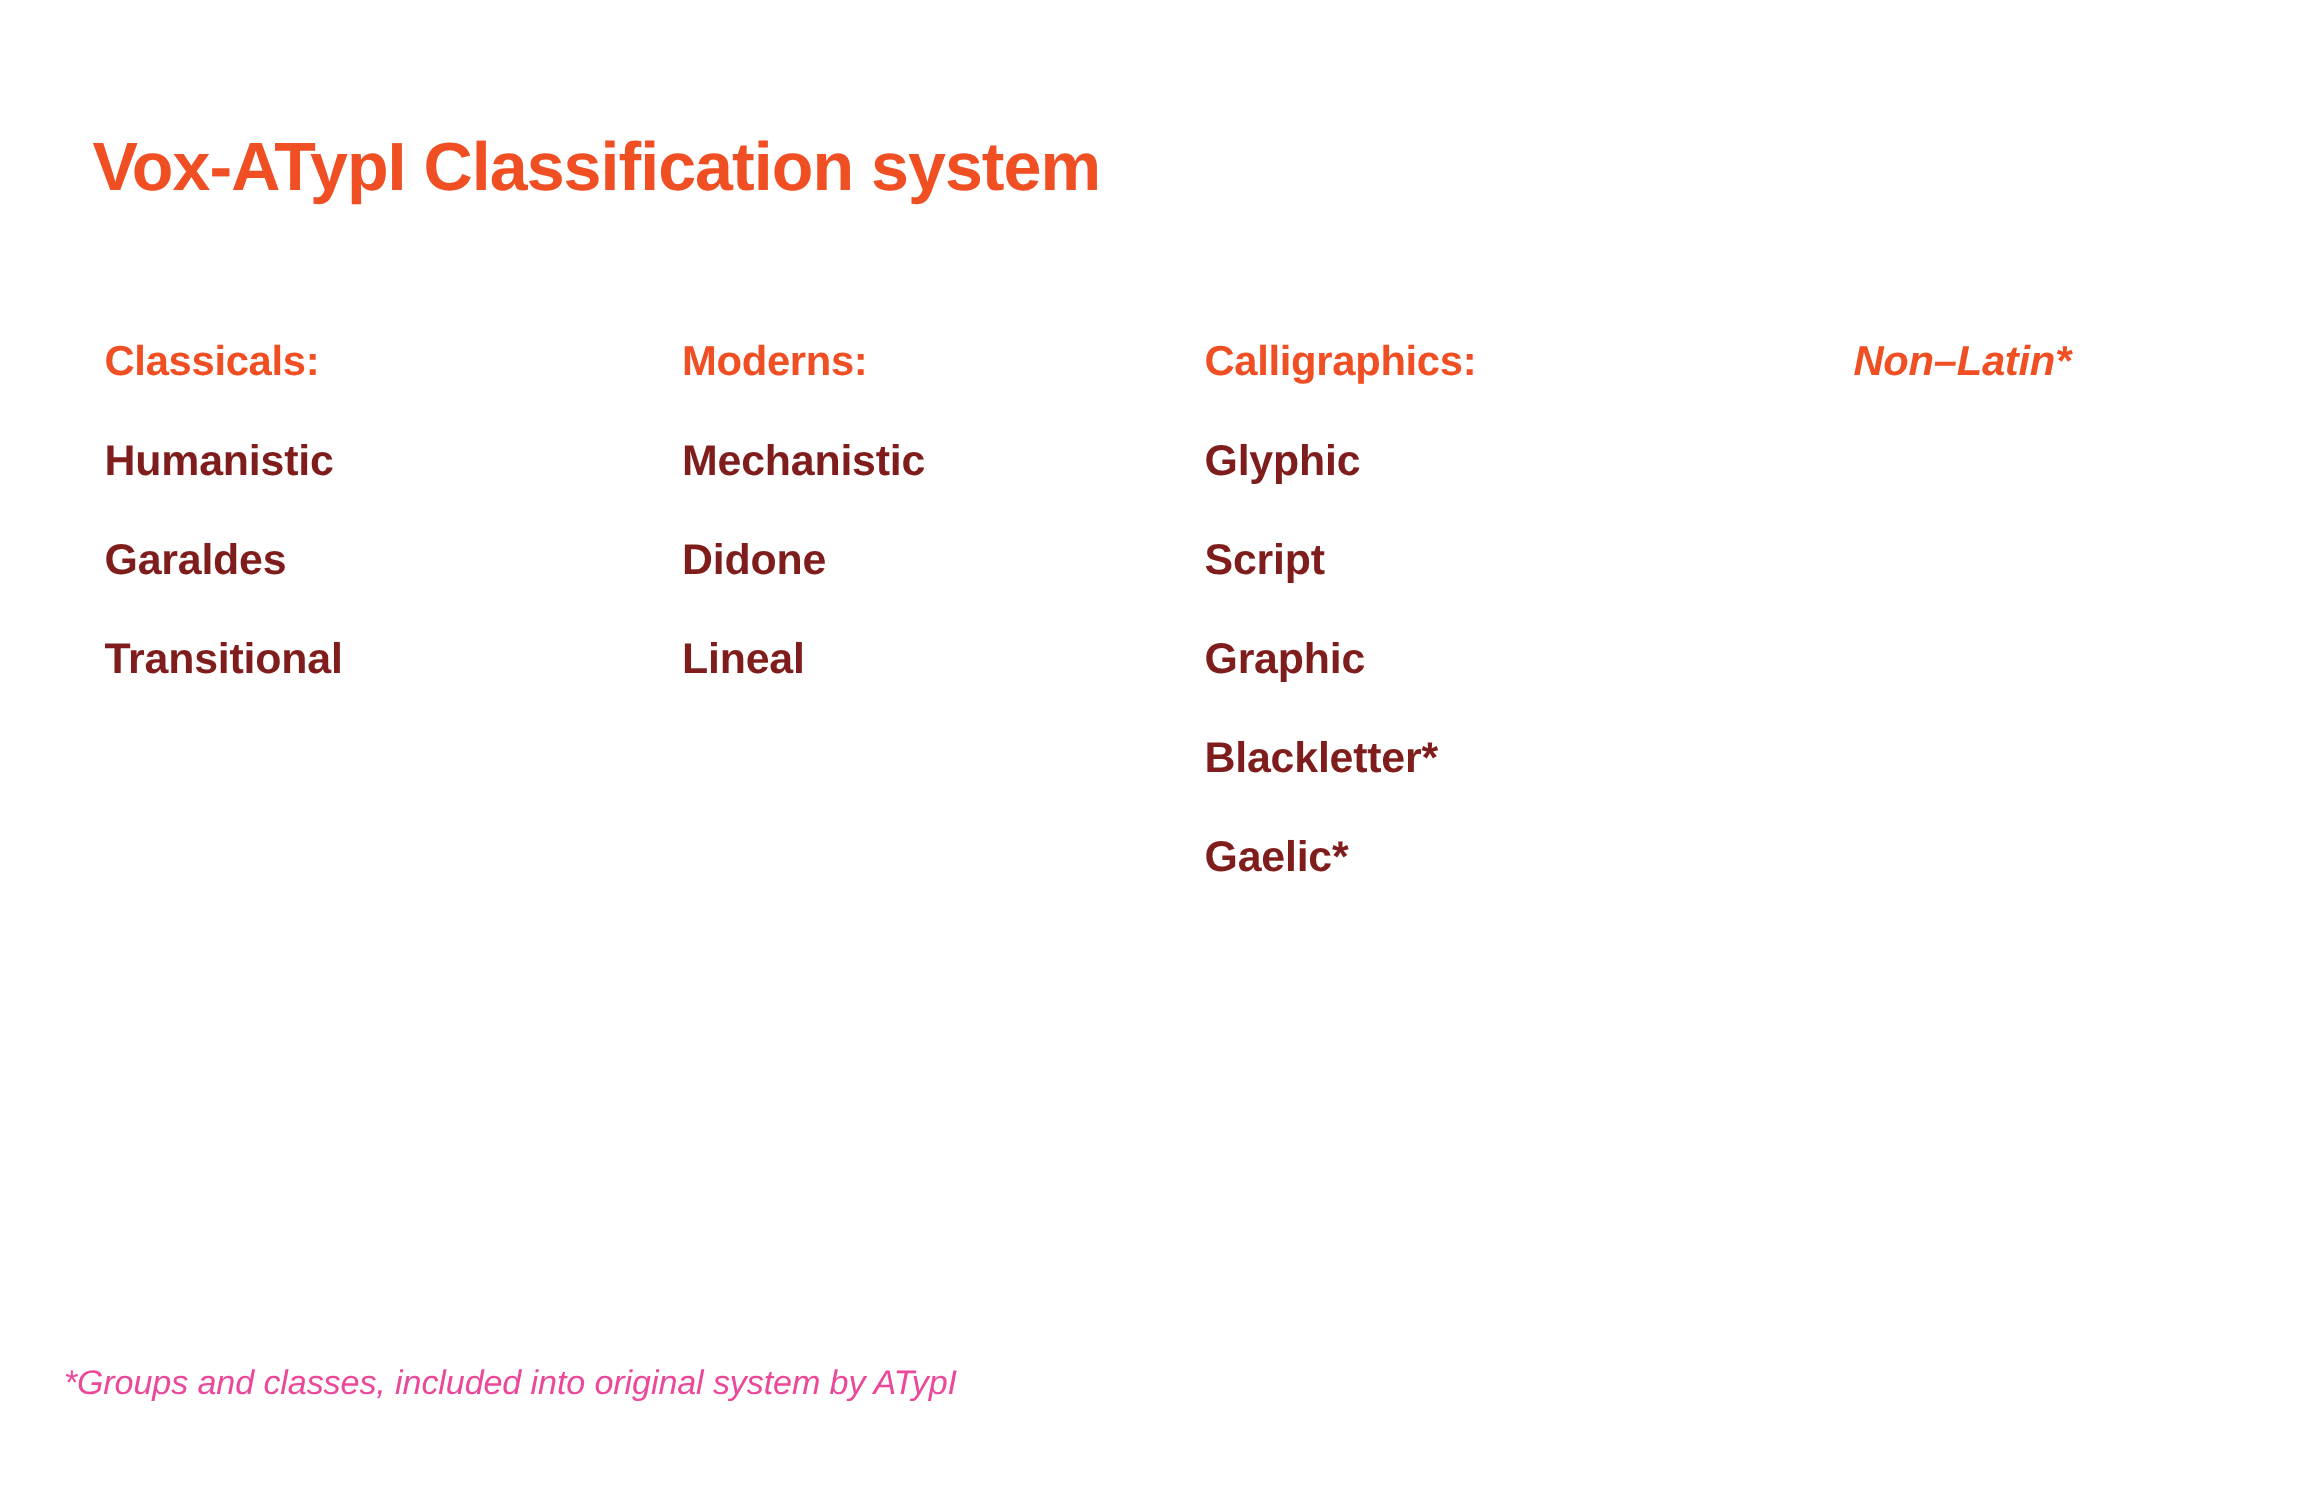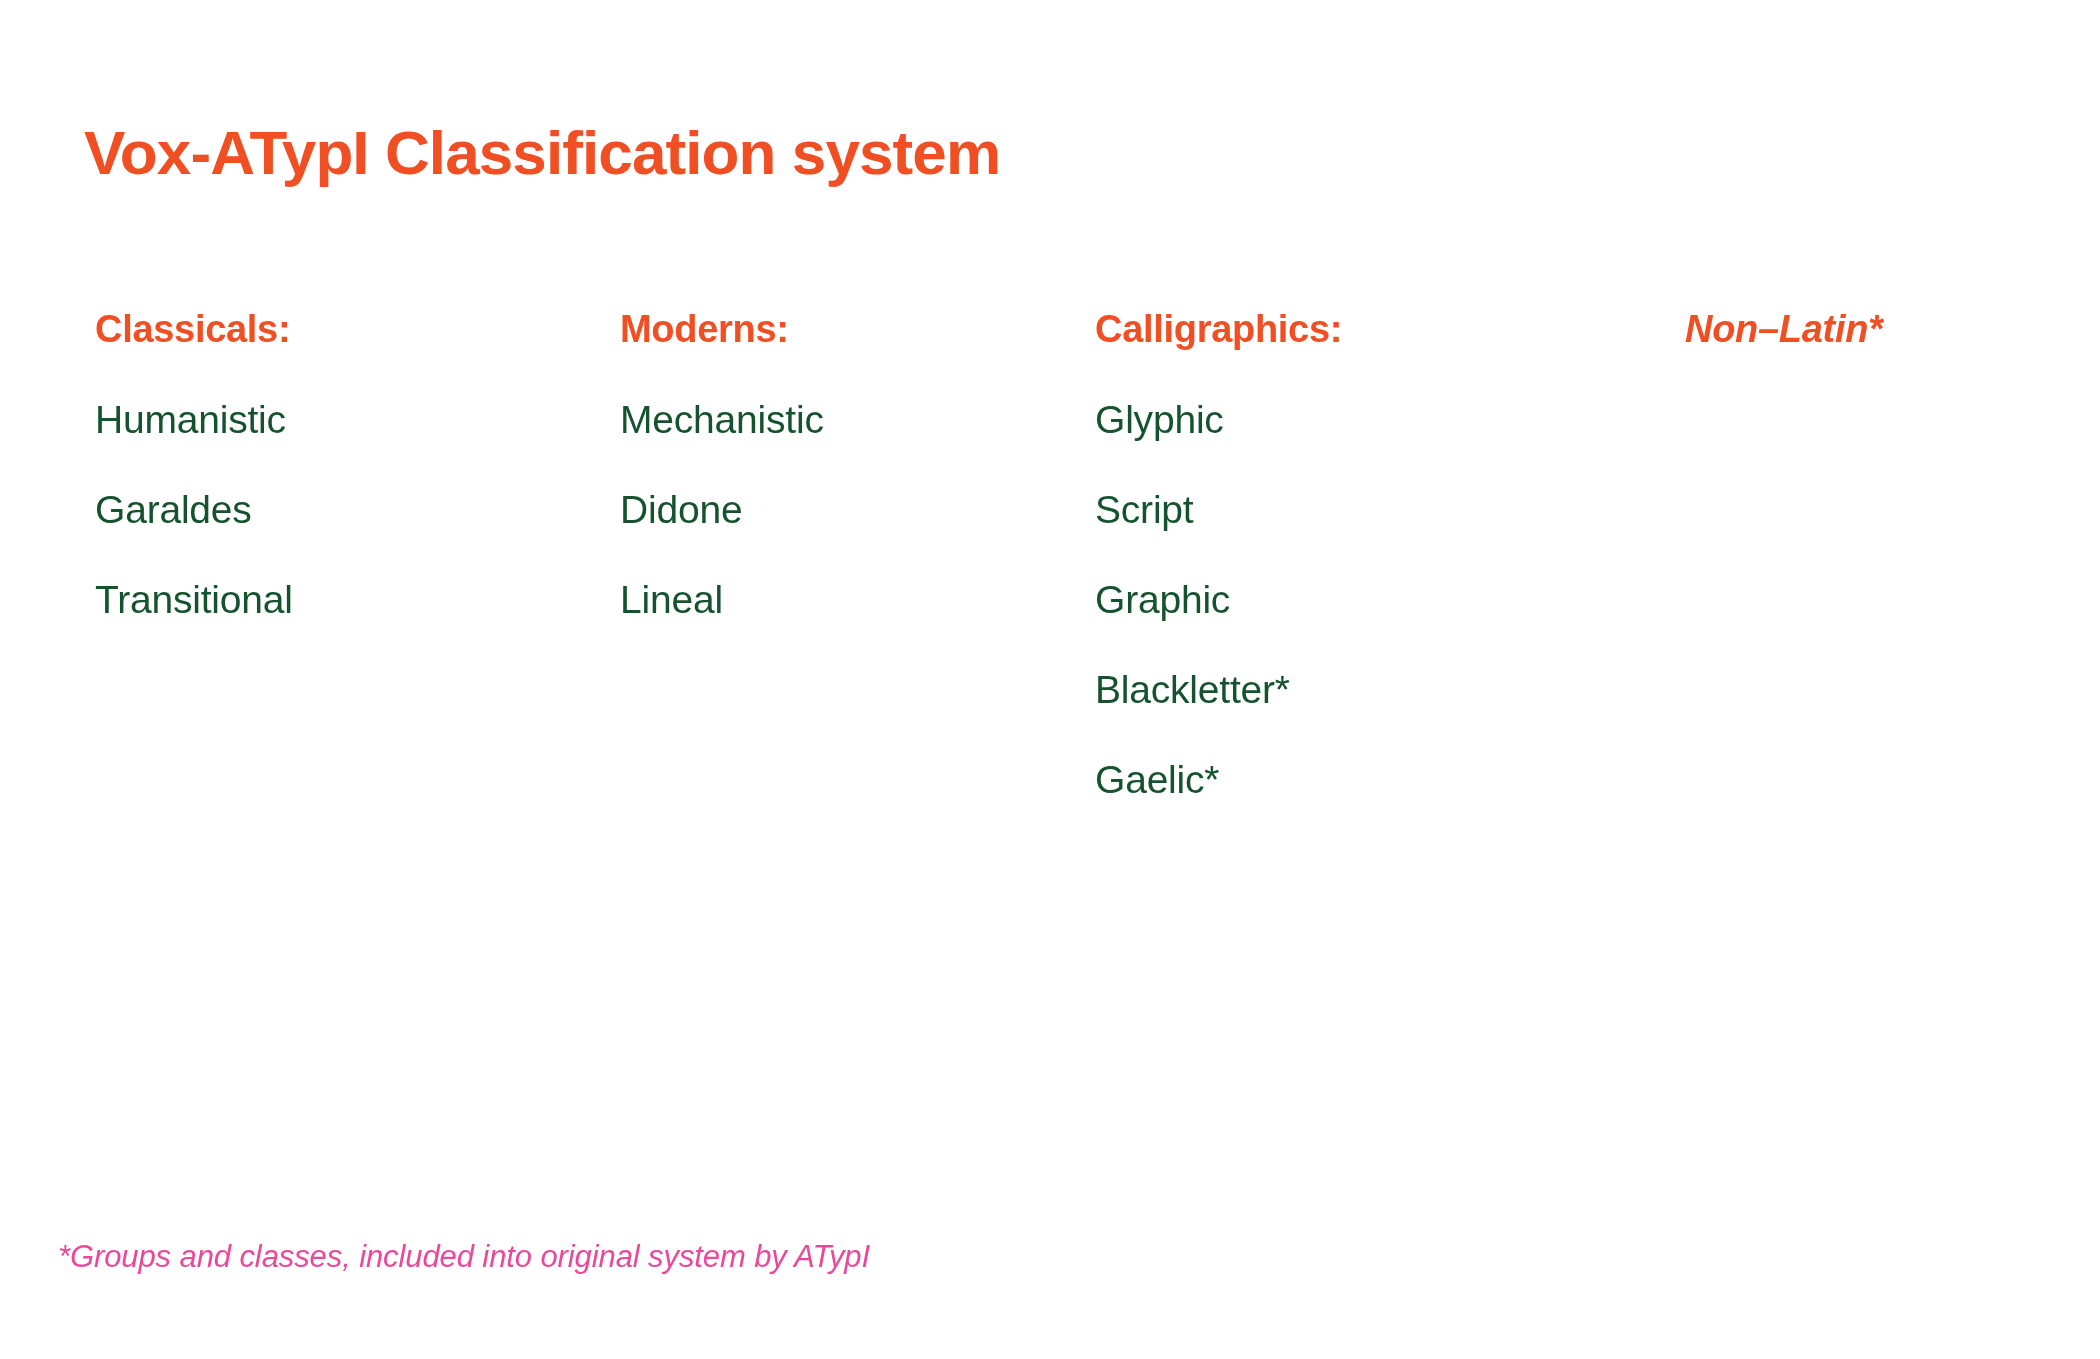--- a/index.html
+++ b/index.html
@@ -67,24 +67,24 @@
   }
 
   .column-list {
     list-style: none;
     margin: 0;
     padding: 0;
   }
 
   .column-list li {
     font-size: 39px;
-    font-weight: 400;
+    font-weight: 700;
     letter-spacing: -0.2px;
     line-height: 1;
-    color: #14532d;
+    color: #7f1d1d;
     white-space: nowrap;
     height: 39px;
   }
 
   .column-list li:first-child {
     margin-top: 52px;
   }
 
   .column-list li + li {
     margin-top: 51px;

